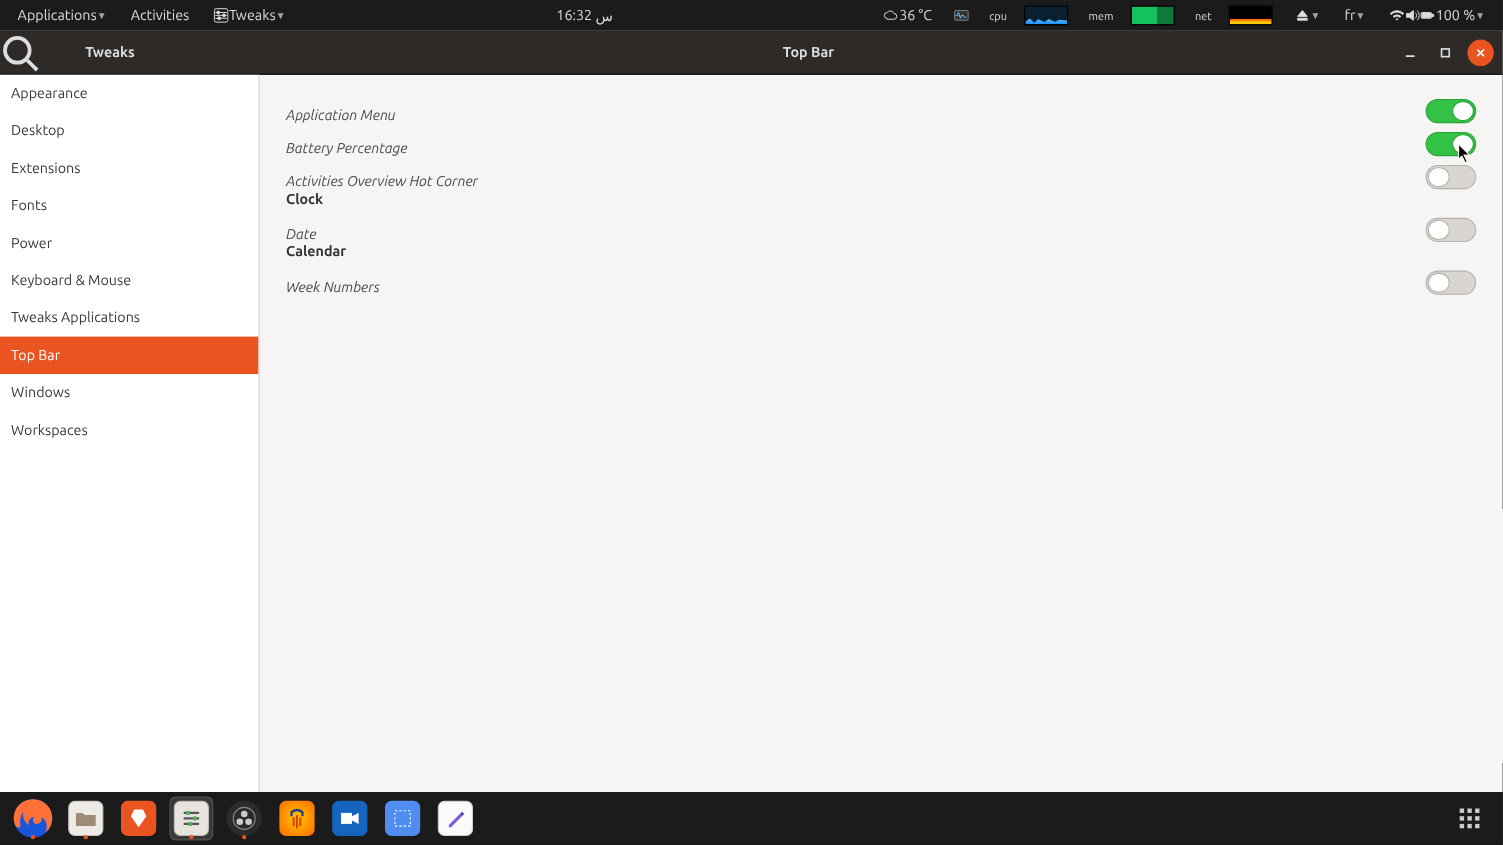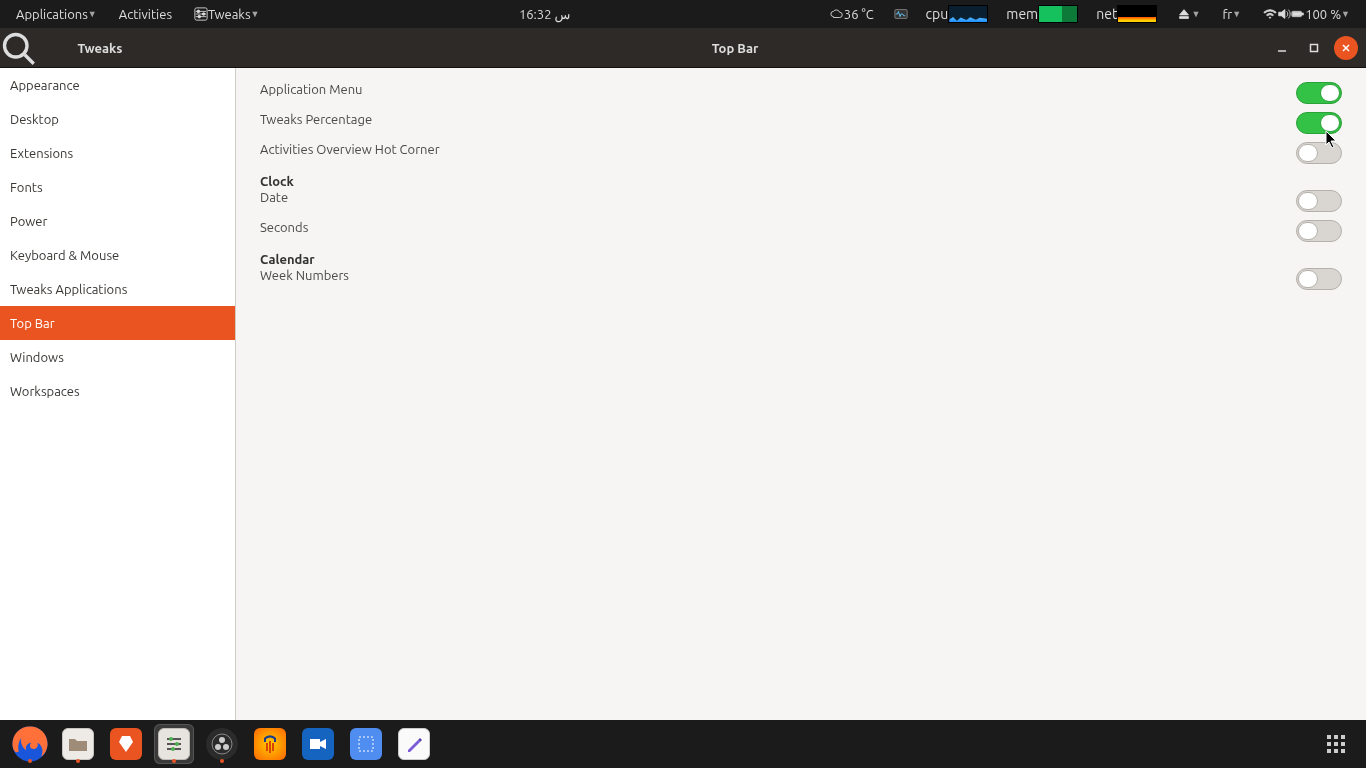--- a/index.html
+++ b/index.html
@@ -7,21 +7,21 @@
 
   
   .panel {
     height: 28px; background: #1b1b1b; color: #ddd; display: flex;
     align-items: center; font-size: 13px; padding: 0 8px; gap: 6px;
     user-select: none;
   }
   .panel .spacer { flex: 1; }
   .panel .pitem { padding: 0 8px; display: flex; align-items: center; gap: 0; cursor: pointer; height: 100%; }
   .panel .tri { font-size: 9px; opacity: .7; }
-  .panel .ind { display:flex; align-items:center; gap:0; padding:0 6px; font-size:14px; }
+  .panel .ind { display:flex; align-items:center; gap:16px; padding:0 6px; font-size:10px; }
   .graph { width: 40px; height: 18px; background:#0a2030; border:1px solid #000; position:relative; overflow:hidden; }
   .graph.mem { background: linear-gradient(to right, #15c15c 60%, #0d7a3a 60%); }
   .graph.net { background: linear-gradient(to top, #ffcc00 10%, #ff5500 30%, #000 30%); }
   .graph.cpu::after{ content:""; position:absolute; bottom:0; left:0; right:0; height:40%; background: linear-gradient(to top,#1e90ff,#60c0ff); clip-path: polygon(0 60%,10% 20%,20% 80%,30% 30%,45% 70%,55% 25%,70% 65%,80% 35%,100% 50%,100% 100%,0 100%);}
   .panel svg { width:14px; height:14px; fill:#ddd; stroke:#ddd; }
 
   
   .window { position:absolute; top:28px; left:0; right:0; bottom:48px; background:#f6f5f4; display:flex; flex-direction:column; }
   .titlebar { height:40px; background:#2d2a28; color:#ddd; display:flex; align-items:center; border-bottom:1px solid #111;}
   .tb-left { width:200px; display:flex; align-items:center; height:100%; }
@@ -32,21 +32,21 @@
   .wbtn { width:24px; height:24px; border-radius:12px; display:flex; align-items:center; justify-content:center; cursor:pointer;}
   .wbtn.close{ background:#e95420;}
   .wbtn svg{ width:10px; height:10px; stroke:#ddd; stroke-width:1.5; fill:none;}
   .wbtn.close svg{ stroke:#fff;}
 
   .body { flex:1; display:flex; min-height:0;}
   .sidebar { width:236px; background:#fff; border-right:1px solid #d0cdc9; overflow-y:auto;}
   .sbitem { padding:10px 10px; font-size:13px; color:#3a3734; cursor:pointer;}
   .sbitem.active{ background:#e95420; color:#fff;}
   .content { flex:1; padding: 14px 24px; overflow-y:auto; font-size:13px; color:#4a4a4a;}
-  .content .row { display:flex; align-items:flex-start; height:30px;}
+  .content .row { display:flex; align-items:flex-end; height:30px;font-style:italic;}
   .content .row .lbl { flex:1;}
   .content .sect { font-weight:700; color:#333; margin-top:2px; margin-bottom:2px;}
   .toggle { width:46px; height:22px; border-radius:11px; border:1px solid #b5b1ac; background:#d9d6d2; position:relative; cursor:pointer;}
   .toggle .knob{ position:absolute; width:20px; height:18px; top:1px; left:1px; background:#fff; border-radius:9px; border:1px solid #b5b1ac; transition:left .1s;}
   .toggle.on{ background:#33c146; border-color:#2aa139;}
   .toggle.on .knob{ left:23px; border-color:#2aa139;}
 
   
   .dock { position:absolute; bottom:0; left:0; right:0; height:48px; background:#1b1b1b; display:flex; align-items:center; padding:0 10px; gap:8px;}
   .dicon { width:40px; height:40px; border-radius:6px; display:flex; align-items:center; justify-content:center; cursor:pointer; position:relative;}
@@ -192,40 +192,34 @@
         <div class="sbitem">Workspaces</div>
       </div>
     <div class="content" id="content">
         <div class="row">
           <div class="lbl">Application Menu</div>
           <div class="toggle on">
             <div class="knob"></div>
           </div>
         </div>
         <div class="row">
-          <div class="lbl">Tweaks Percentage</div>
+          <div class="lbl">Battery Percentage</div>
           <div class="toggle on">
             <div class="knob"></div>
           </div>
         </div>
         <div class="row">
           <div class="lbl">Activities Overview Hot Corner</div>
           <div class="toggle">
             <div class="knob"></div>
           </div>
         </div>
         <div class="sect">Clock</div>
         <div class="row">
           <div class="lbl">Date</div>
-          <div class="toggle">
-            <div class="knob"></div>
-          </div>
-        </div>
-        <div class="row">
-          <div class="lbl">Seconds</div>
           <div class="toggle">
             <div class="knob"></div>
           </div>
         </div>
         <div class="sect">Calendar</div>
         <div class="row">
           <div class="lbl">Week Numbers</div>
           <div class="toggle">
             <div class="knob"></div>
           </div>

